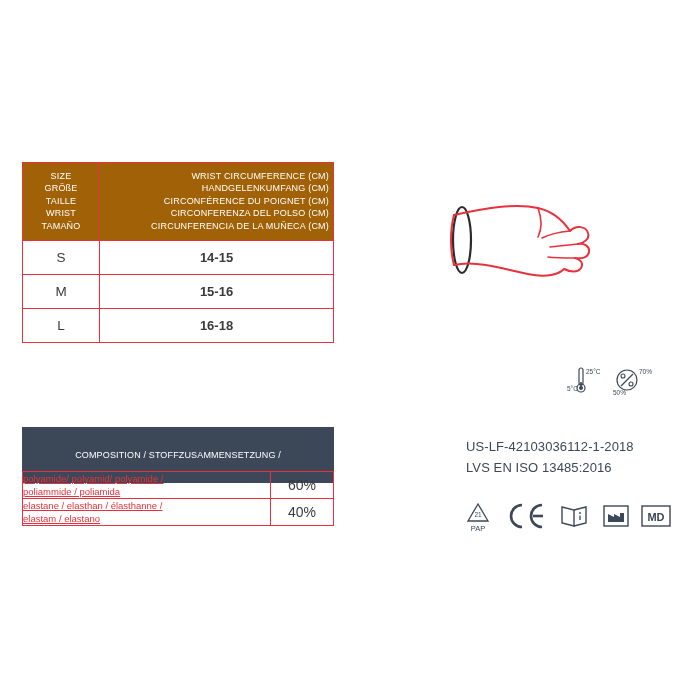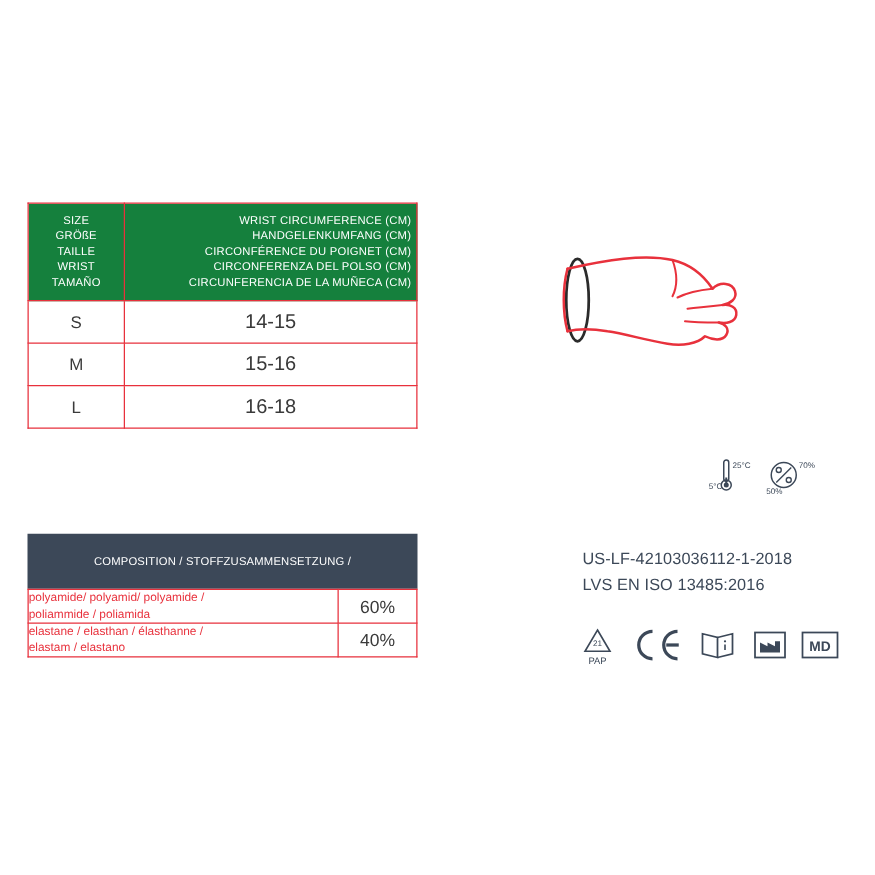--- a/index.html
+++ b/index.html
@@ -30,21 +30,21 @@
     width: 312px;
     border-collapse: collapse;
     table-layout: fixed;
   }
   .size-table td {
     border: 1px solid #e8313c;
     padding: 0;
     vertical-align: middle;
   }
   .head-row td {
-    background: #15803d;
+    background: #a16207;
     border: 1px solid #e8313c;
     color: #ffffff;
     padding: 7px 4px 8px 4px;
   }
   .head-left {
     width: 68px;
     text-align: center;
     font-size: 9px;
     line-height: 12.4px;
     letter-spacing: 0.2px;
@@ -56,32 +56,33 @@
     letter-spacing: 0.2px;
   }
   .size-cell {
     text-align: center;
     font-size: 13.5px;
     color: #3a3a3a;
     height: 33px;
   }
   .meas-cell {
     text-align: center;
-    font-size: 16px;
+    font-size: 13px;
     color: #3a3a3a;
     height: 33px;
+    font-weight: bold;
   }
 
   
   .comp-header {
     position: absolute;
     left: 22px;
     top: 427px;
     width: 312px;
-    height: 44px;
+    height: 56px;
     background: #3c4858;
     box-sizing: border-box;
     display: flex;
     align-items: center;
     justify-content: center;
   }
   .comp-header-text {
     color: #ffffff;
     font-size: 9px;
     line-height: 12.4px;
@@ -100,20 +101,21 @@
   .comp-table td {
     border: 1px solid #e8313c;
     padding: 0;
   }
   .comp-name {
     color: #e8313c;
     font-size: 9.5px;
     line-height: 13px;
     padding: 6px 6px 6px 8px;
     vertical-align: middle;
+    text-decoration: underline;
   }
   .comp-pct {
     width: 62px;
     text-align: center;
     font-size: 14px;
     color: #3a3a3a;
     vertical-align: middle;
   }
 
   

